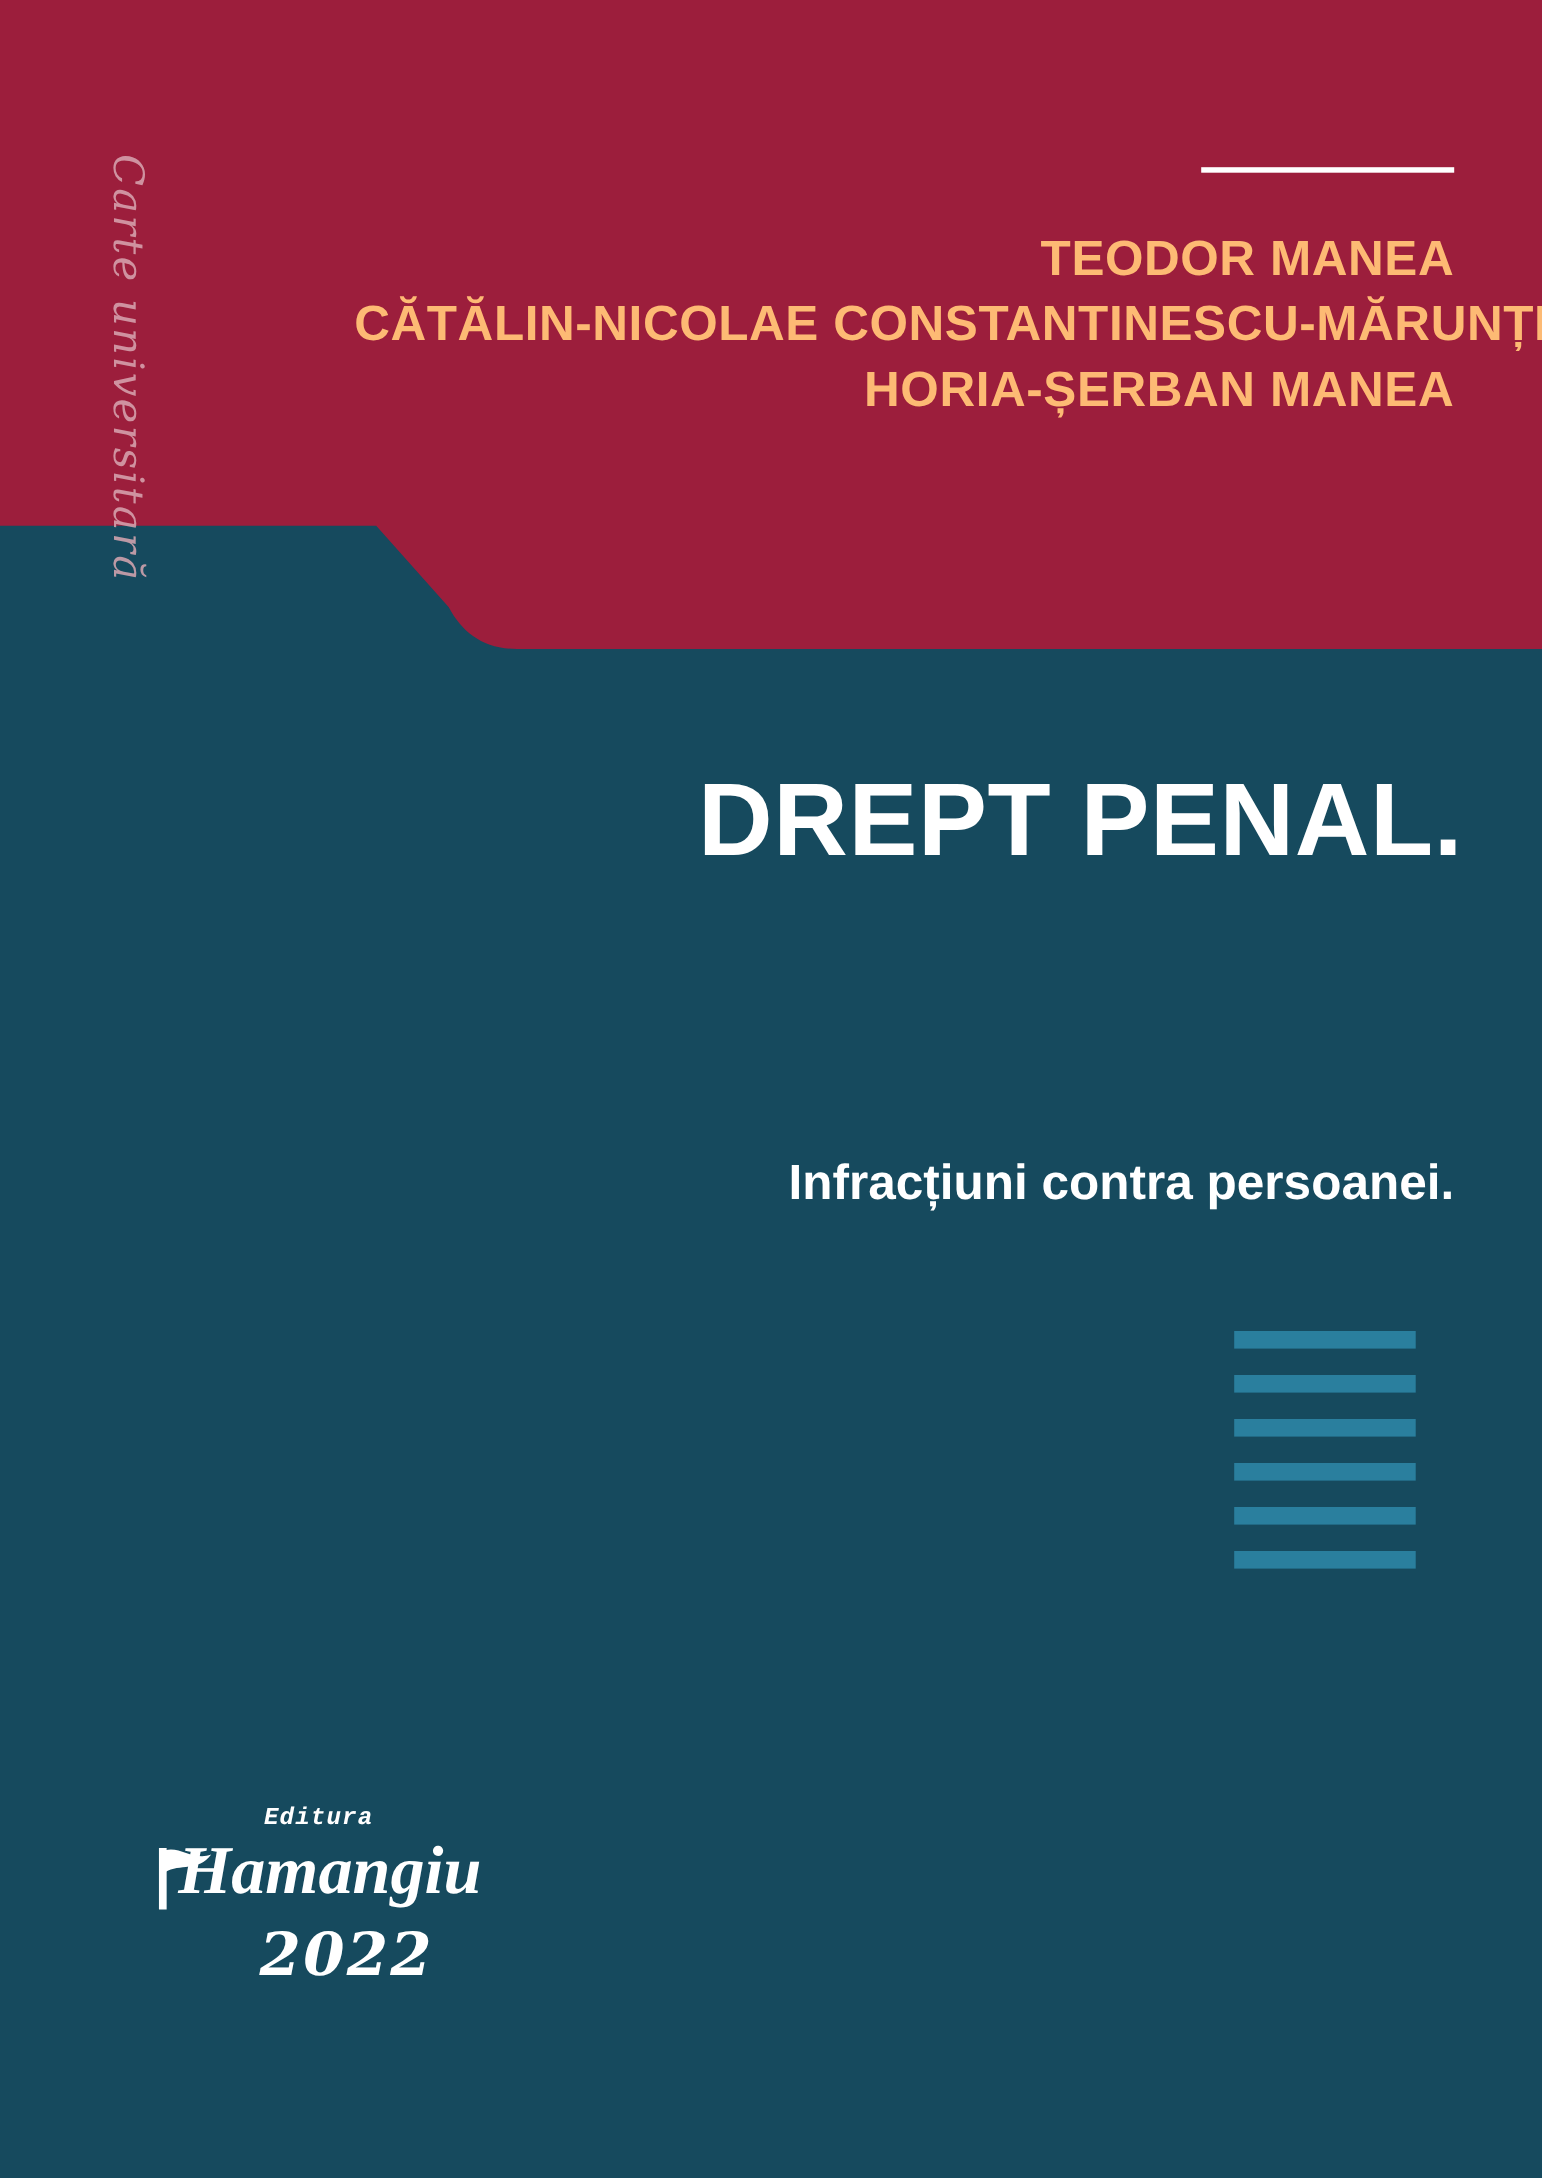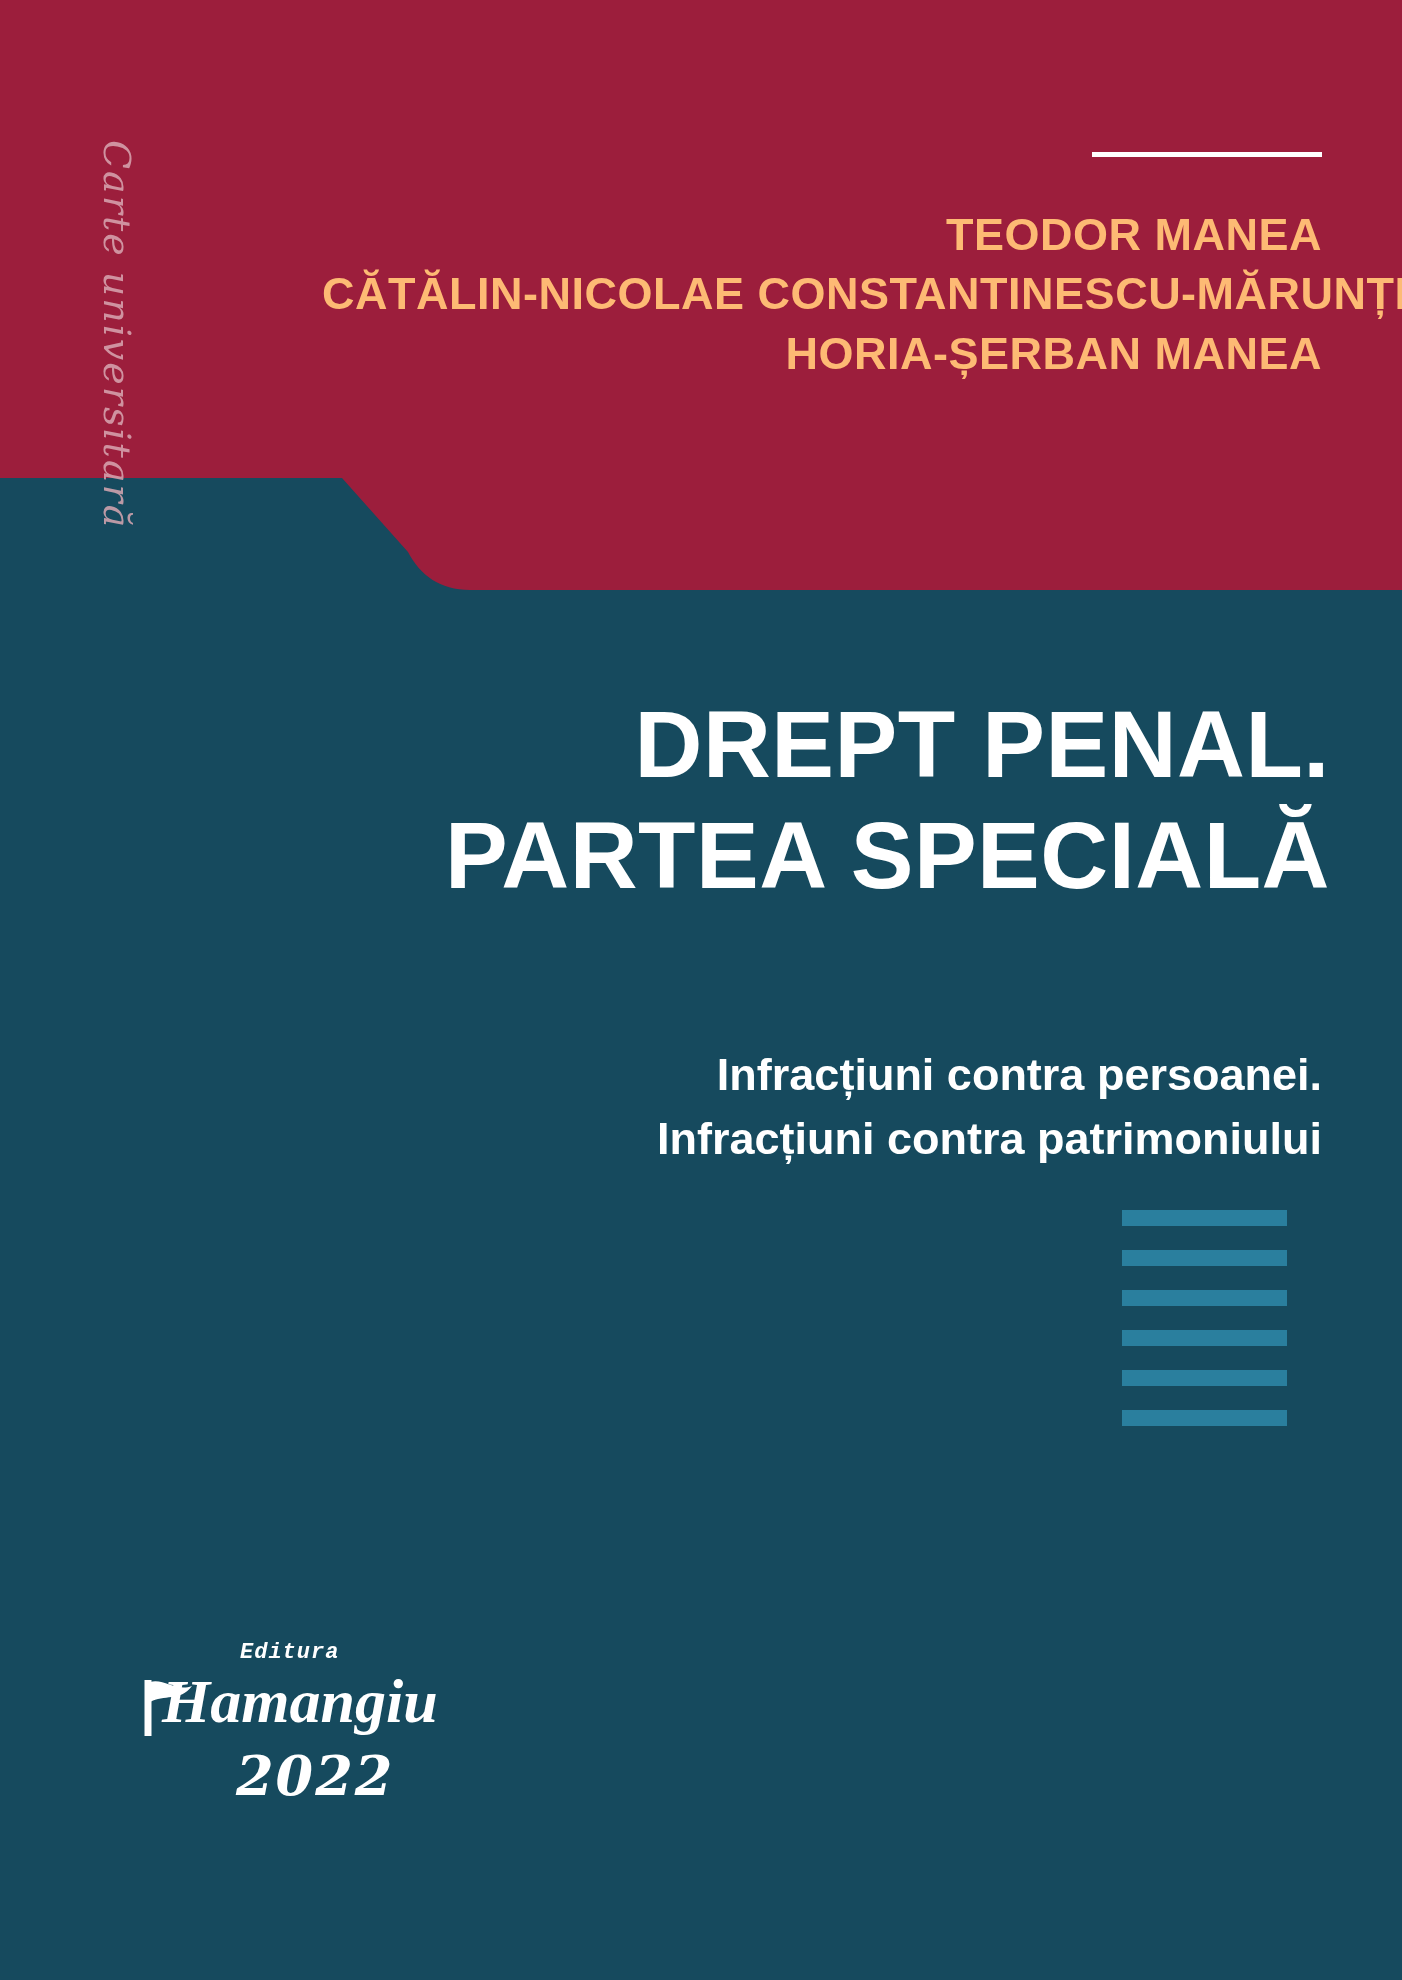--- a/index.html
+++ b/index.html
@@ -187,26 +187,24 @@
   <div id="authors-rule"></div>
 
   <div id="authors">
     <div class="author-line">TEODOR MANEA</div>
     <div class="author-line">CĂTĂLIN-NICOLAE CONSTANTINESCU-MĂRUNȚEL</div>
     <div class="author-line">HORIA-ȘERBAN MANEA</div>
   </div>
 
   <div id="title-block">
     <div class="title-line">DREPT PENAL.</div>
-    <div class="title-line">PARTEA SPECIALĂ</div>
   </div>
 
   <div id="subtitle-block">
     <div class="subtitle-line">Infracțiuni contra persoanei.</div>
-    <div class="subtitle-line">Infracțiuni contra patrimoniului</div>
   </div>
 
   <div id="bar-stack">
     <div class="deco-bar"></div>
     <div class="deco-bar"></div>
     <div class="deco-bar"></div>
     <div class="deco-bar"></div>
     <div class="deco-bar"></div>
     <div class="deco-bar"></div>
   </div>

